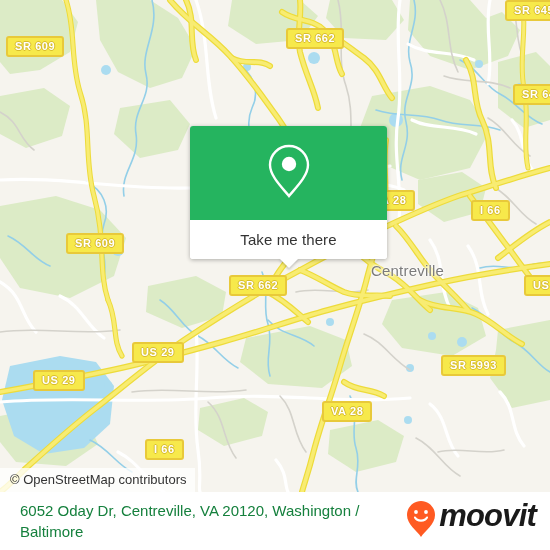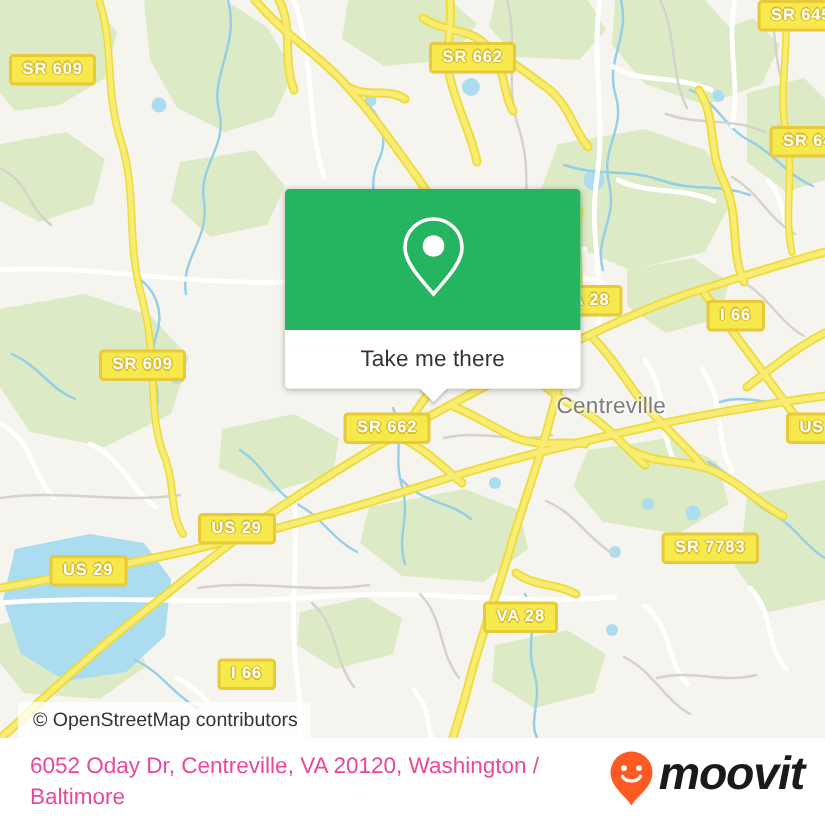--- a/index.html
+++ b/index.html
@@ -100,21 +100,21 @@
     width: 0; height: 0;
     border-left: 10px solid transparent;
     border-right: 10px solid transparent;
     border-top: 10px solid #ffffff;
     filter: drop-shadow(0 2px 1px rgba(0,0,0,0.18));
   }
 
   
   #osm-attrib {
     position: absolute;
-    left: 12px;
+    left: 0;
     top: 468px;
     background: rgba(255,255,255,0.78);
     color: #333333;
     font-size: 13px;
     padding: 4px 8px 5px 10px;
     white-space: nowrap;
   }
 
   
   #footer {
@@ -124,21 +124,21 @@
     width: 550px;
     height: 58px;
     background: #ffffff;
     display: flex;
     align-items: center;
     box-sizing: border-box;
     padding: 0 14px 0 20px;
   }
   #footer-address {
     flex: 1 1 auto;
-    color: #ec4899;
+    color: #15803d;
     font-size: 15px;
     line-height: 21px;
     padding-right: 10px;
   }
   #brand {
     flex: 0 0 auto;
     display: flex;
     align-items: flex-start;
     gap: 3px;
     font-style: italic;
@@ -330,21 +330,21 @@
   <div class="shield" style="left:6px;   top:36px;">SR 609</div>
   <div class="shield" style="left:286px; top:28px;">SR 662</div>
   <div class="shield" style="left:505px; top:0px;">SR 645</div>
   <div class="shield" style="left:513px; top:84px;">SR 645</div>
   <div class="shield" style="left:365px; top:190px;">VA 28</div>
   <div class="shield" style="left:471px; top:200px;">I 66</div>
   <div class="shield" style="left:66px;  top:233px;">SR 609</div>
   <div class="shield" style="left:229px; top:275px;">SR 662</div>
   <div class="shield" style="left:524px; top:275px;">US 2</div>
   <div class="shield" style="left:132px; top:342px;">US 29</div>
-  <div class="shield" style="left:441px; top:355px;">SR 7783</div>
+  <div class="shield" style="left:441px; top:355px;">SR 5993</div>
   <div class="shield" style="left:33px;  top:370px;">US 29</div>
   <div class="shield" style="left:322px; top:401px;">VA 28</div>
   <div class="shield" style="left:145px; top:439px;">I 66</div>
 
   <div id="callout">
     <div id="callout-head">
       <span>
         <svg width="46" height="56" viewBox="0 0 46 56" aria-hidden="true">
           <path d="M23 3 C12.5 3 4 11.5 4 22 C4 33 16 44.5 23 53 C30 44.5 42 33 42 22 C42 11.5 33.5 3 23 3 Z" fill="none" stroke="#ffffff" stroke-width="2.4"></path>
           <circle cx="23" cy="21" r="7.2" fill="#ffffff"></circle>

